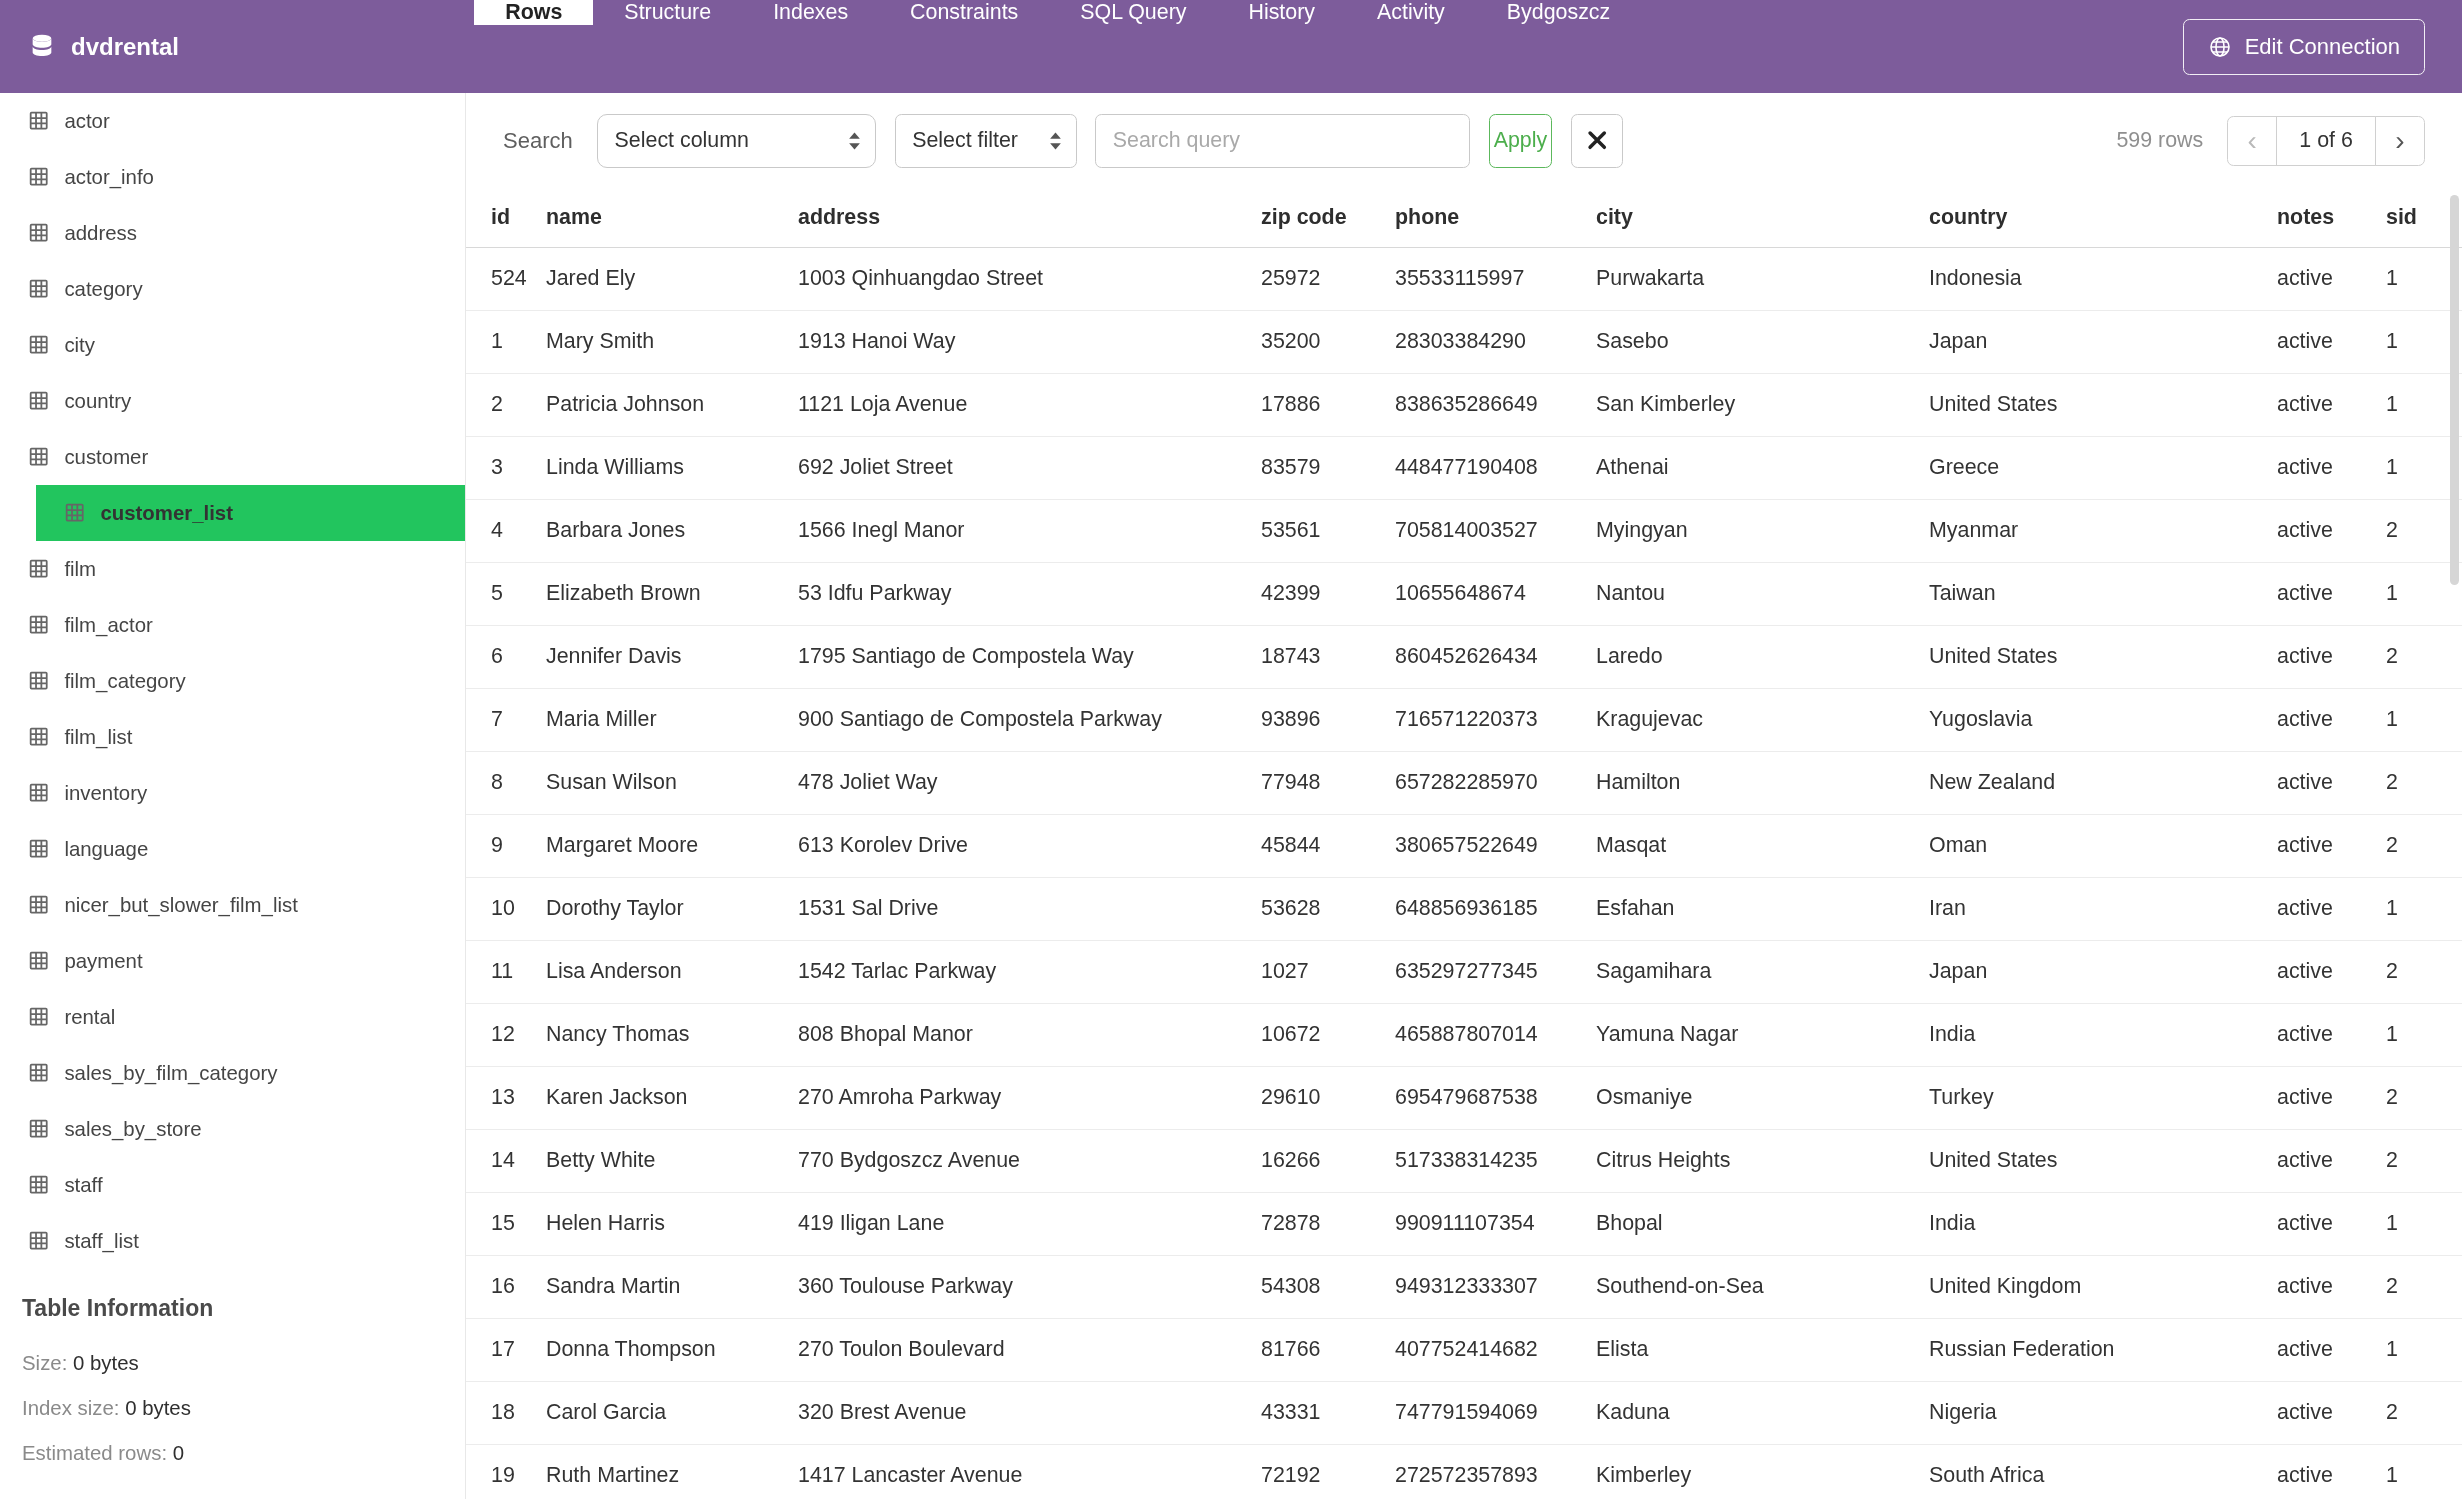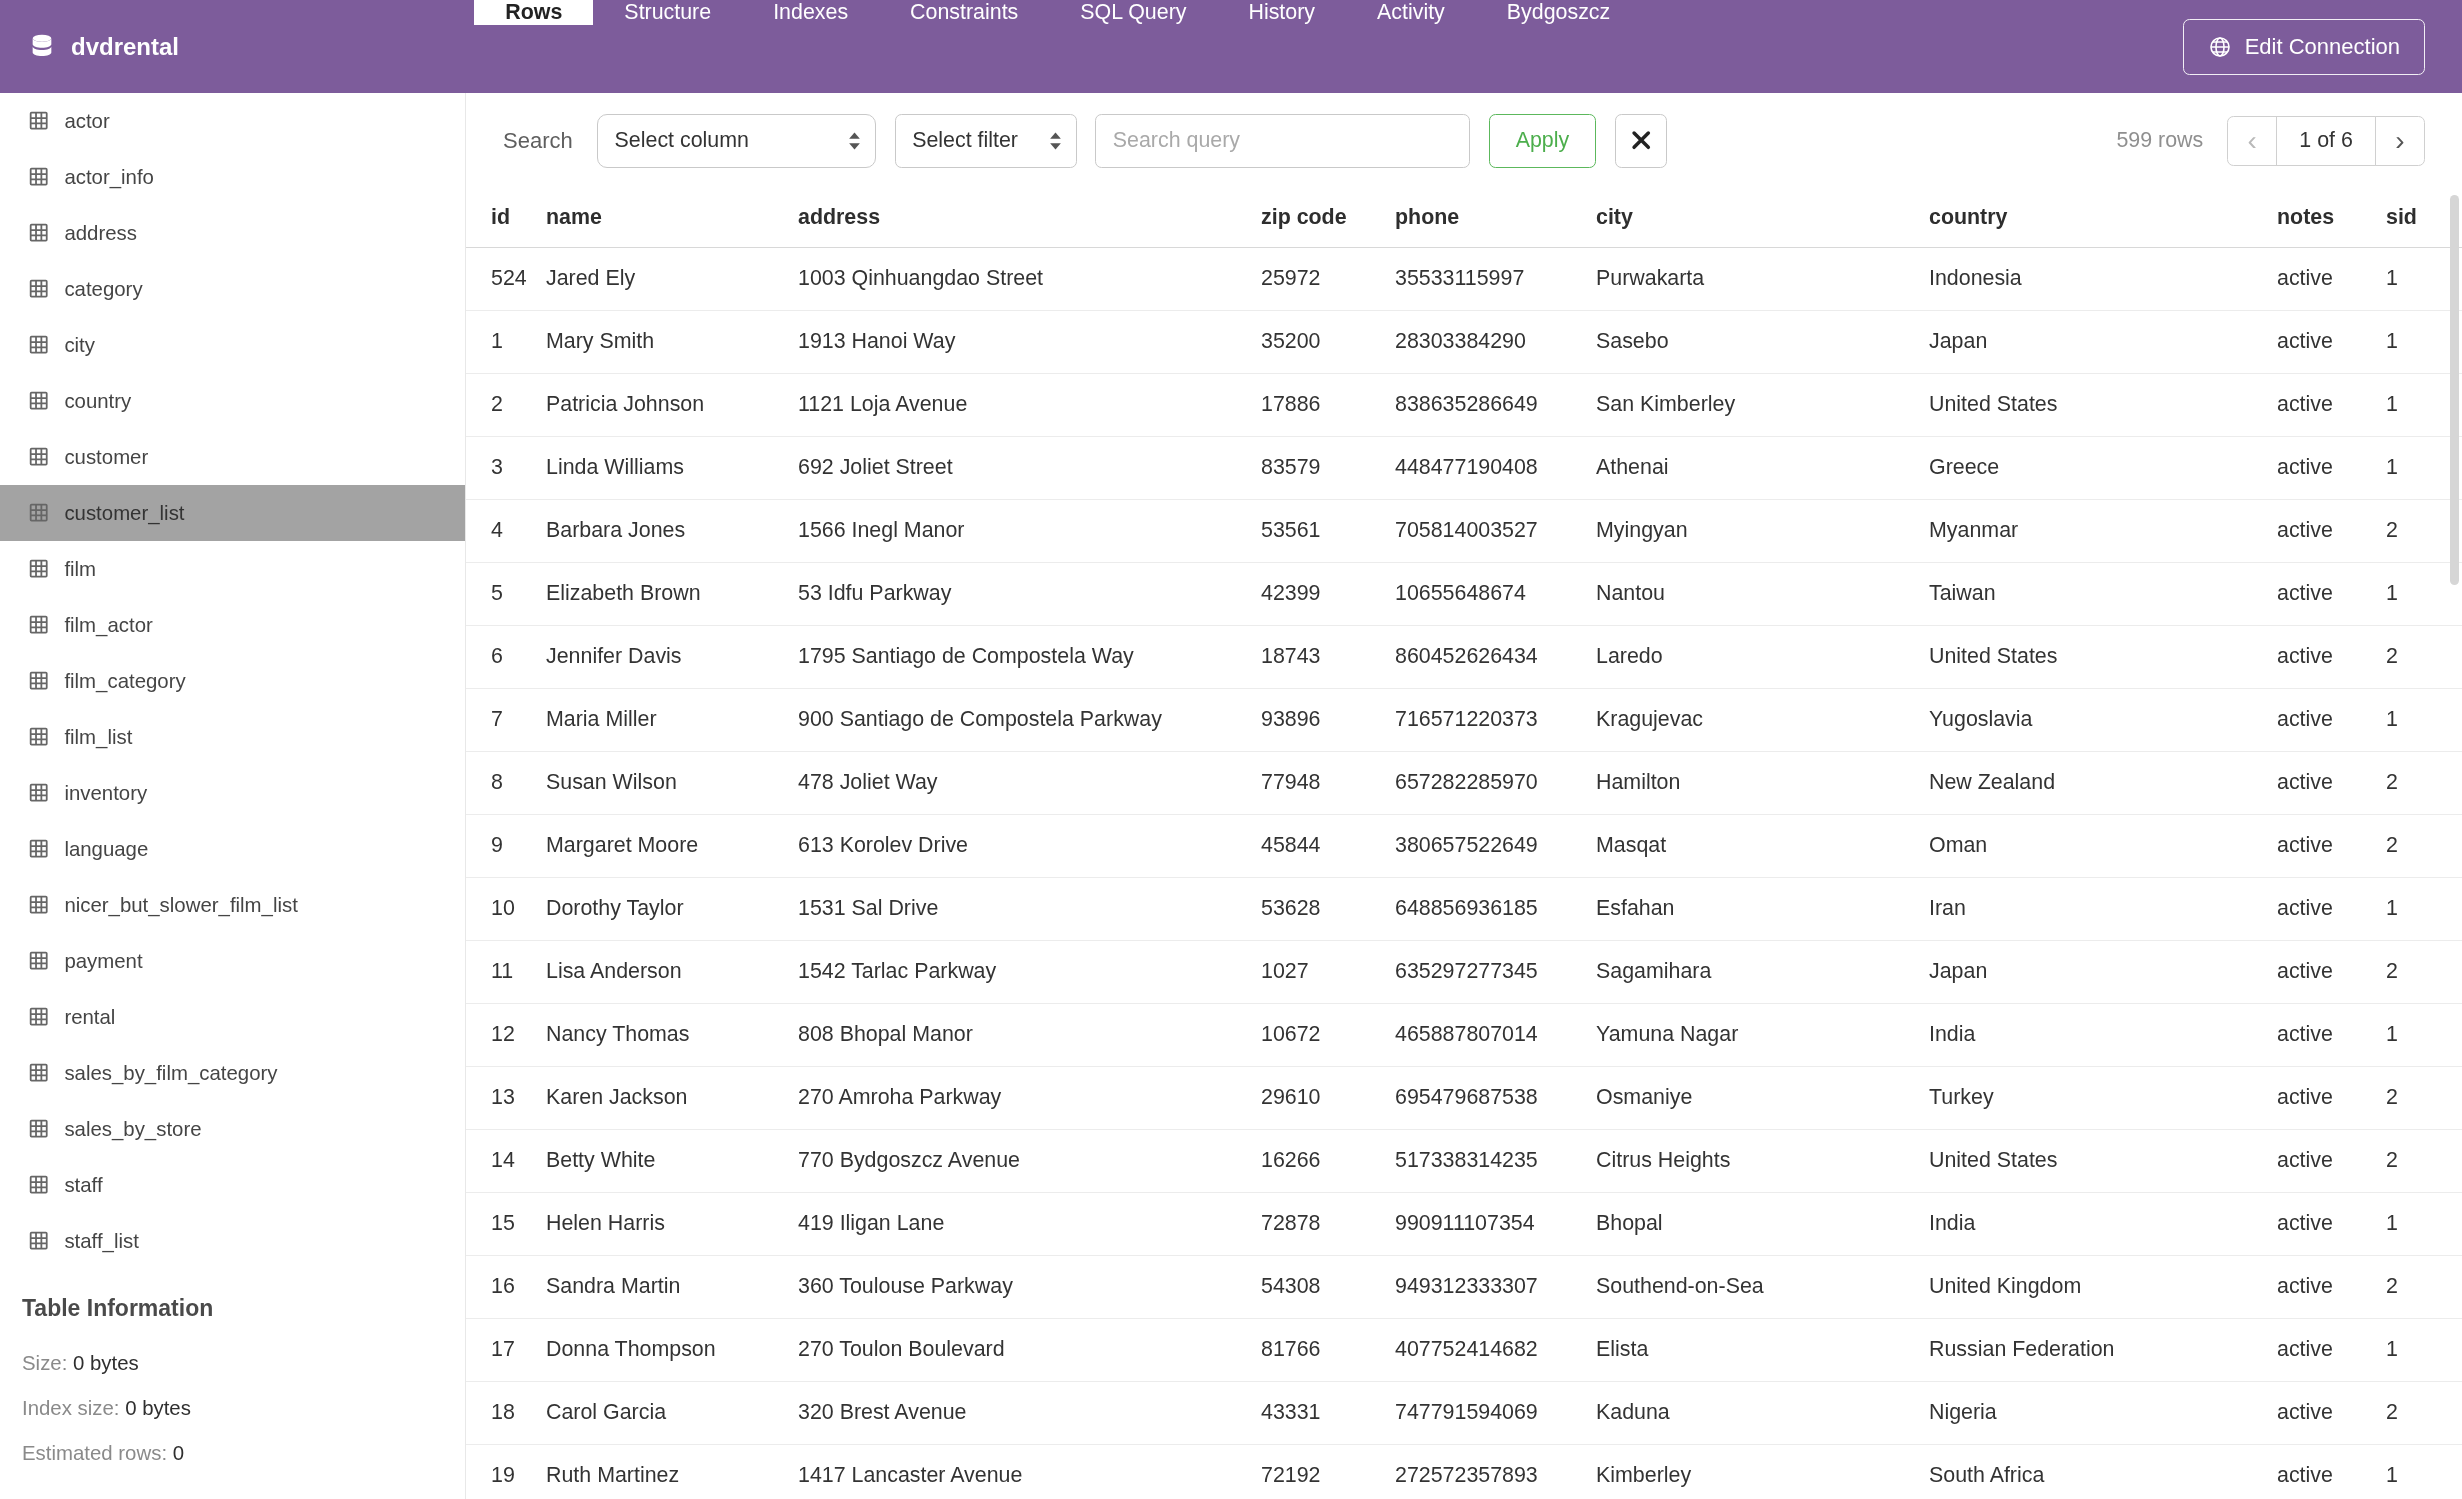--- a/index.html
+++ b/index.html
@@ -8,21 +8,21 @@
   .app { display:flex; width:2462px; height:1500px; }
 
   
   .sidebar { flex:0 0 465px; width:465px; display:flex; flex-direction:column; background:#fff; }
   .sidebar-header { height:93px; background:#7d5c9b; display:flex; align-items:center;
                     gap:15px; padding:0 28px; color:#fff; font-size:24px; font-weight:bold; flex:0 0 93px; }
   .table-list { flex:0 0 auto; }
   .side-item { height:56px; display:flex; align-items:center; gap:15px; padding:0 28px;
                font-size:20.4px; color:#454545; cursor:pointer; }
   .side-item .grid-icon { color:#666; display:flex; align-items:center; }
-  .side-item.selected { background:#a3a3a3; font-weight:normal; color:#333; }
+  .side-item.selected { background:#22c55e; font-weight:bold; color:#333;margin-left:36px; }
   .table-info { padding:26px 28px 0 22px; }
   .table-info h3 { font-size:23px; color:#4a4a4a; margin-bottom:18.6px; }
   .info-row { font-size:20.4px; line-height:45px; white-space:nowrap; }
   .info-label { color:#8a8a8a; }
   .info-value { color:#2f2f2f; }
 
   
   .main { flex:1; display:flex; flex-direction:column; min-width:0; }
   .topbar { height:93px; flex:0 0 93px; background:#7d5c9b; display:flex;
             align-items:stretch; justify-content:space-between; padding-right:37px; }
@@ -41,21 +41,21 @@
   .search-label { color:#5f5f5f; font-size:22px; margin-right:5.6px; }
   .select { height:54px; border:0.9px solid #c9c9c9; border-radius:6.5px; display:flex; align-items:center;
             justify-content:space-between; padding:0 13px 0 16.7px; font-size:21.4px; color:#333;
             background:#fff; cursor:pointer; }
   .select-column { width:279px;border-radius:10px; }
   .select-filter { width:182px; }
   .search-input { width:375px; height:54px; border:0.9px solid #c9c9c9; border-radius:6.5px;
             padding:0 16.7px; font-size:21.4px; color:#333; outline:none;
             font-family:"Liberation Sans","DejaVu Sans",sans-serif; }
   .search-input::placeholder { color:#a9a9a9; }
-  .apply-btn { height:54px; padding:0 26px; border:0.9px solid #5cb85c; color:#4cae4c; border-radius:6.5px;
+  .apply-btn { height:54px; padding:0 4px; border:0.9px solid #5cb85c; color:#4cae4c; border-radius:6.5px;
             background:#fff; font-size:21.4px; cursor:pointer;
             font-family:"Liberation Sans","DejaVu Sans",sans-serif; }
   .clear-btn { height:54px; width:52px; border:0.9px solid #c9c9c9; border-radius:6.5px; background:#fff;
             display:flex; align-items:center; justify-content:center; cursor:pointer; color:#222; }
   .toolbar-right { margin-left:auto; display:flex; align-items:center; gap:24px; }
   .row-count { color:#8f8f8f; font-size:21.4px; }
   .pager { display:flex; align-items:center; }
   .pager-btn, .pager-current { height:50px; border:0.9px solid #d0d0d0; background:#fff;
             display:flex; align-items:center; justify-content:center; }
   .pager-btn { min-width:50px; font-size:28px; cursor:pointer; }

